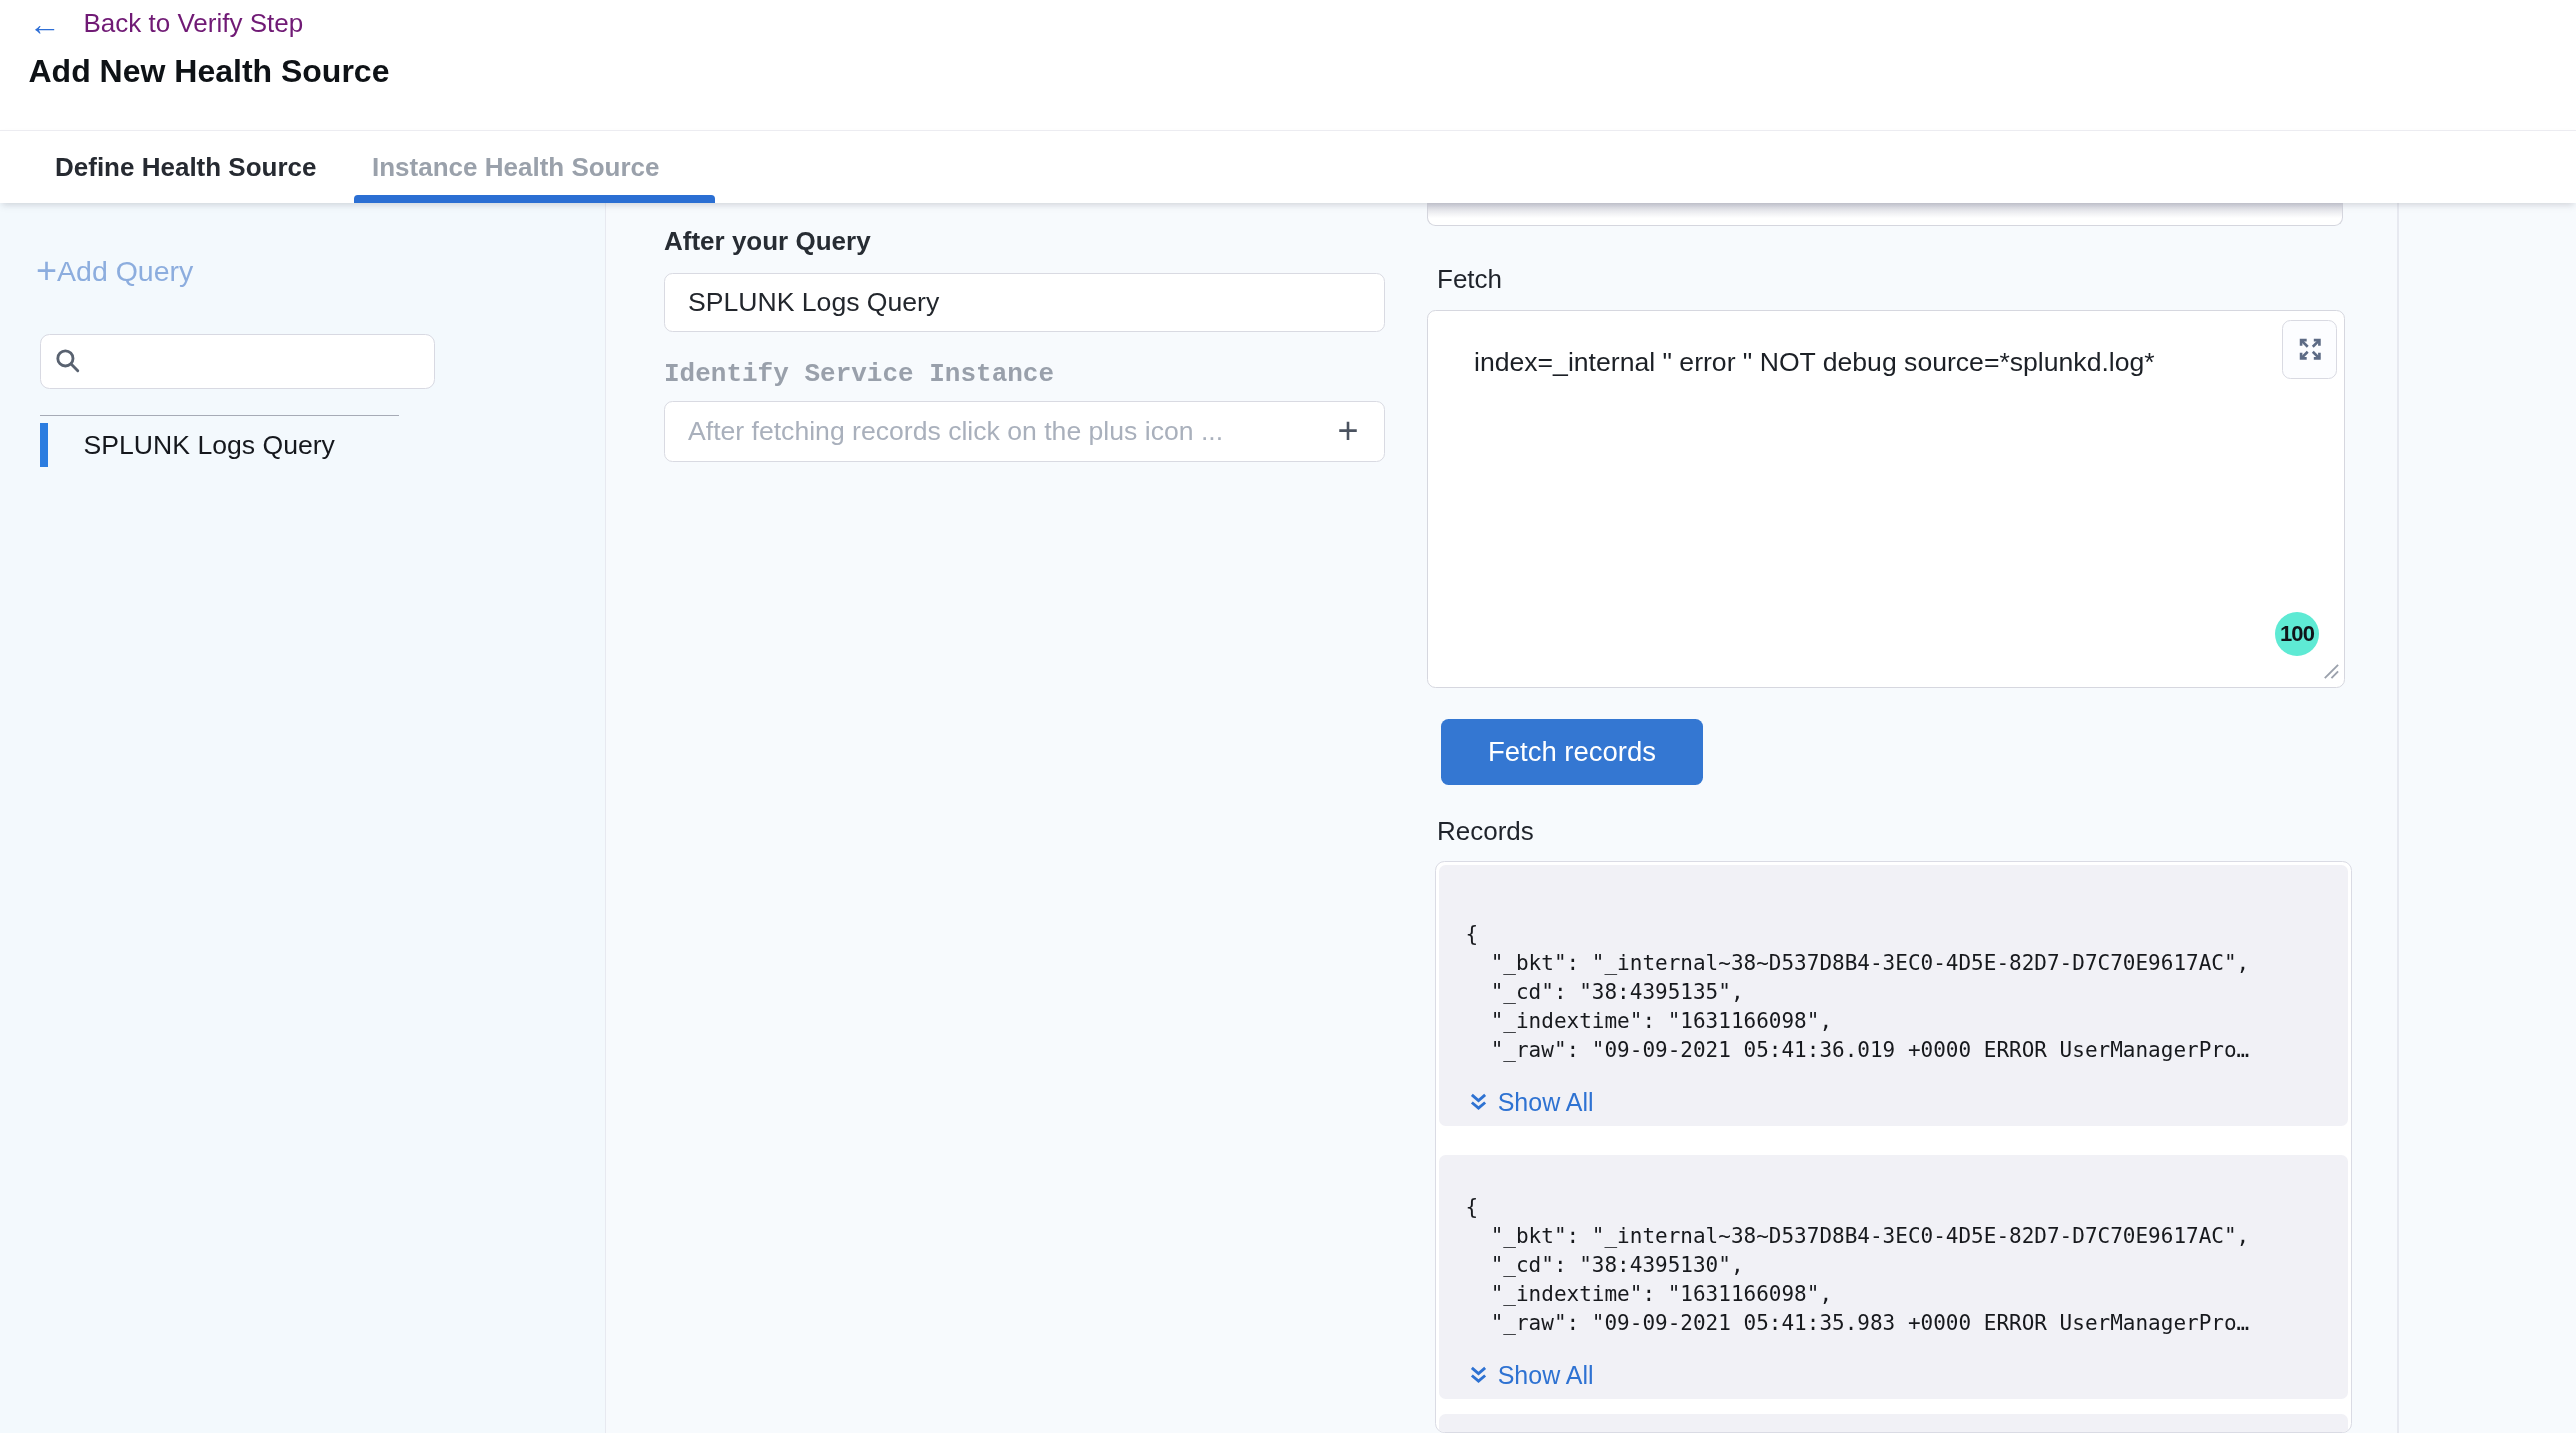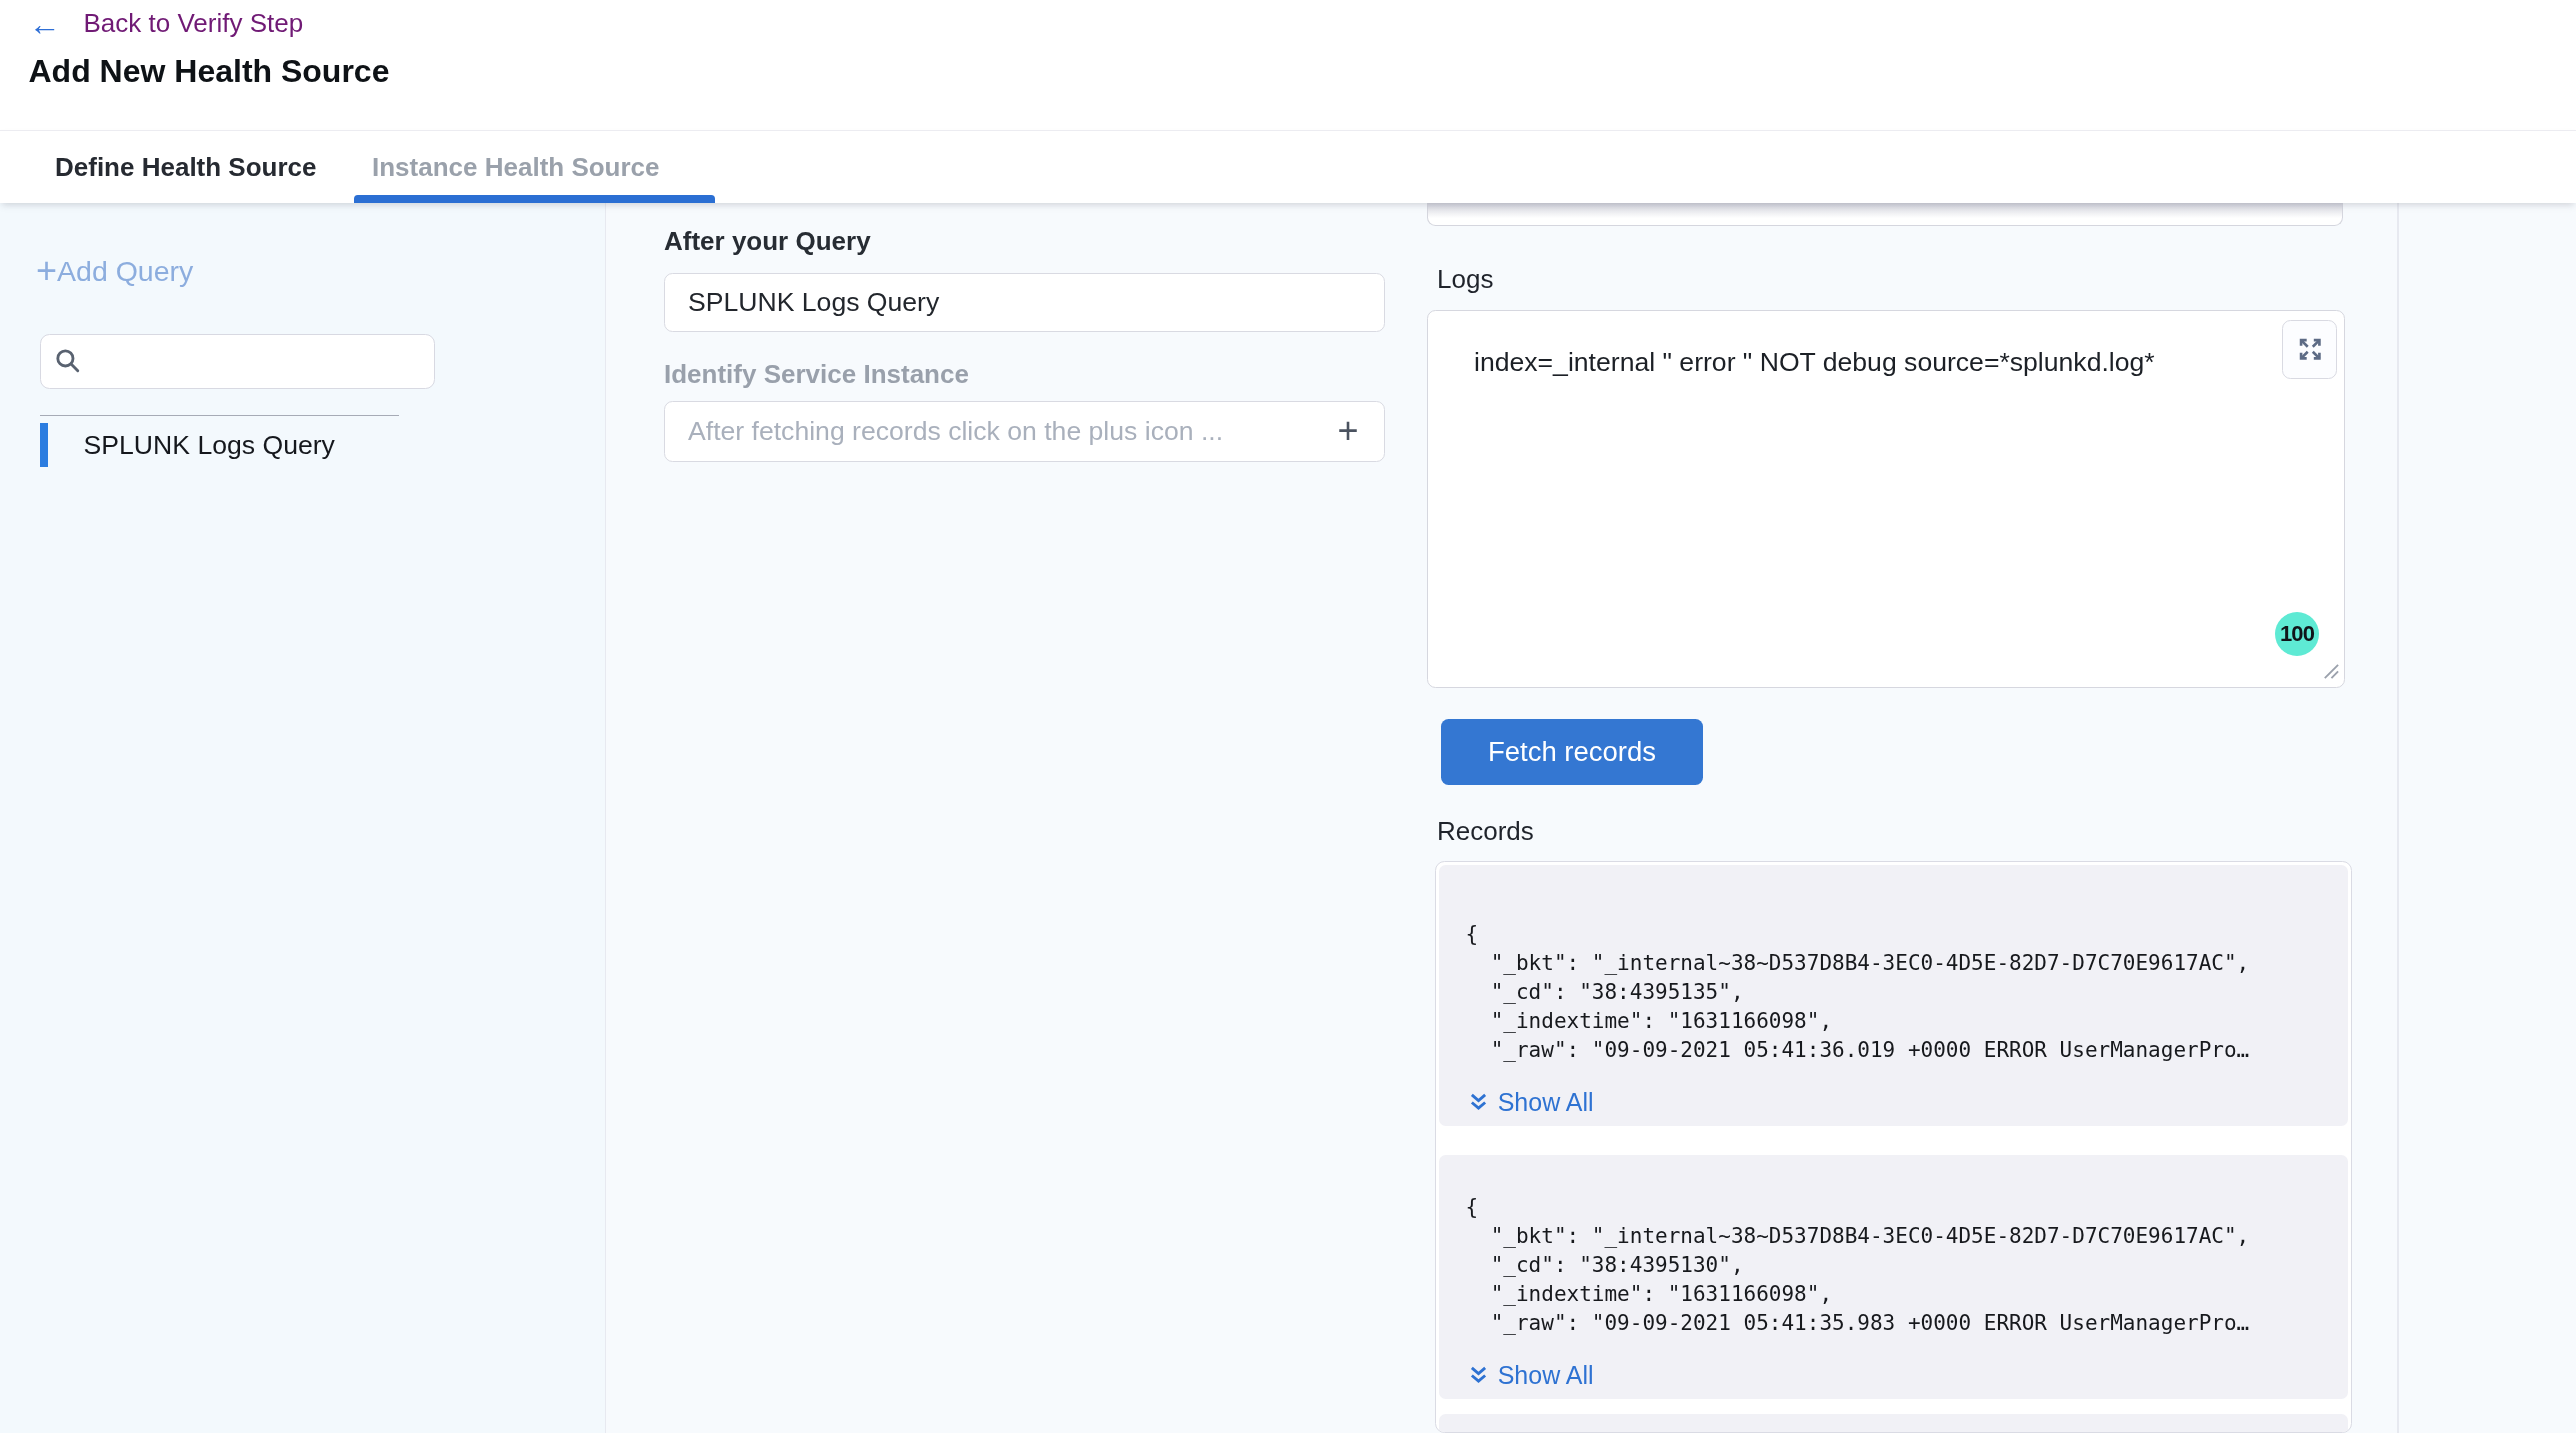--- a/index.html
+++ b/index.html
@@ -32,21 +32,21 @@
   .query-item .sel-bar{width:7.6px;height:44px;background:#2b7de0;}
   .query-item .q-label{margin-left:36px;font-size:26.6px;font-weight:500;color:#15181d;}
 
   
   .field-label{position:absolute;font-size:26px;font-weight:600;color:#272c33;}
   .field-label.muted{color:#99a0ab;}
   .text-input{position:absolute;box-sizing:border-box;background:#fff;border:1.9px solid #d9dae2;border-radius:8.5px;font-family:"Liberation Sans",sans-serif;font-size:26.6px;color:#22262c;padding:0 23px;outline:none;}
   .text-input::placeholder{color:#a9b0bc;}
   .name-label{left:664px;top:226px;}
   .name-input{left:664px;top:273px;width:721px;height:59px;}
-  .service-label{left:664px;top:359px;}
+  .service-label{left:664px;top:359px;font-family:Liberation Mono, monospace;}
   .service-wrap{position:absolute;left:664px;top:401px;width:721px;height:62px;}
   .service-input{left:0;top:0;width:721px;height:61px;padding-right:66px;}
   .service-plus{position:absolute;right:15px;top:7.6px;width:44px;height:44px;display:flex;align-items:center;justify-content:center;font-size:36px;color:#4a525f;cursor:pointer;}
 
   
   .right-divider{position:absolute;left:2397px;top:202px;width:1.9px;height:1231px;background:#e7e9f0;}
   .partial-input{position:absolute;left:1427px;top:202px;width:916px;height:24px;box-sizing:border-box;border:1.9px solid #d5d6de;border-top:none;border-radius:0 0 8.5px 8.5px;background:linear-gradient(180deg,#cfd0da 0%,#ffffff 70%);}
   .query-label{position:absolute;left:1437px;top:264px;font-size:26px;font-weight:500;color:#1f232b;}
   .query-wrap{position:absolute;left:1427px;top:310px;width:918px;height:378px;}
   .query-textarea{width:918px;height:378px;box-sizing:border-box;background:#fff;border:1.9px solid #d6d7df;border-radius:8.5px;resize:none;outline:none;font-family:"Liberation Sans",sans-serif;font-size:26.6px;color:#1c2026;padding:34px 114px 19px 46px;line-height:34px;}
@@ -107,21 +107,21 @@
 <div class="field-label muted service-label">Identify Service Instance</div>
 <div class="service-wrap">
   <input class="text-input service-input" placeholder="After fetching records click on the plus icon ..." style="">
   <div class="service-plus">+</div>
 </div>
 
 <div class="right-divider"></div>
 
 <div class="partial-input"></div>
 
-<div class="query-label">Logs</div>
+<div class="query-label">Fetch</div>
 
 <div class="query-wrap">
   <textarea class="query-textarea" spellcheck="false" style="">index=_internal " error " NOT debug source=*splunkd.log*</textarea>
   <div class="expand-btn">
     <svg width="28.5" height="28.5" viewBox="0 0 28 28" fill="none" stroke="#5d6b85" stroke-width="2.6">
       <path d="M11.5 11.5 L5 5"></path>
         <path d="M5 10.5 V5 H10.5"></path>
       <path d="M16.5 11.5 L23 5"></path>
         <path d="M23 10.5 V5 H17.5"></path>
       <path d="M11.5 16.5 L5 23"></path>

